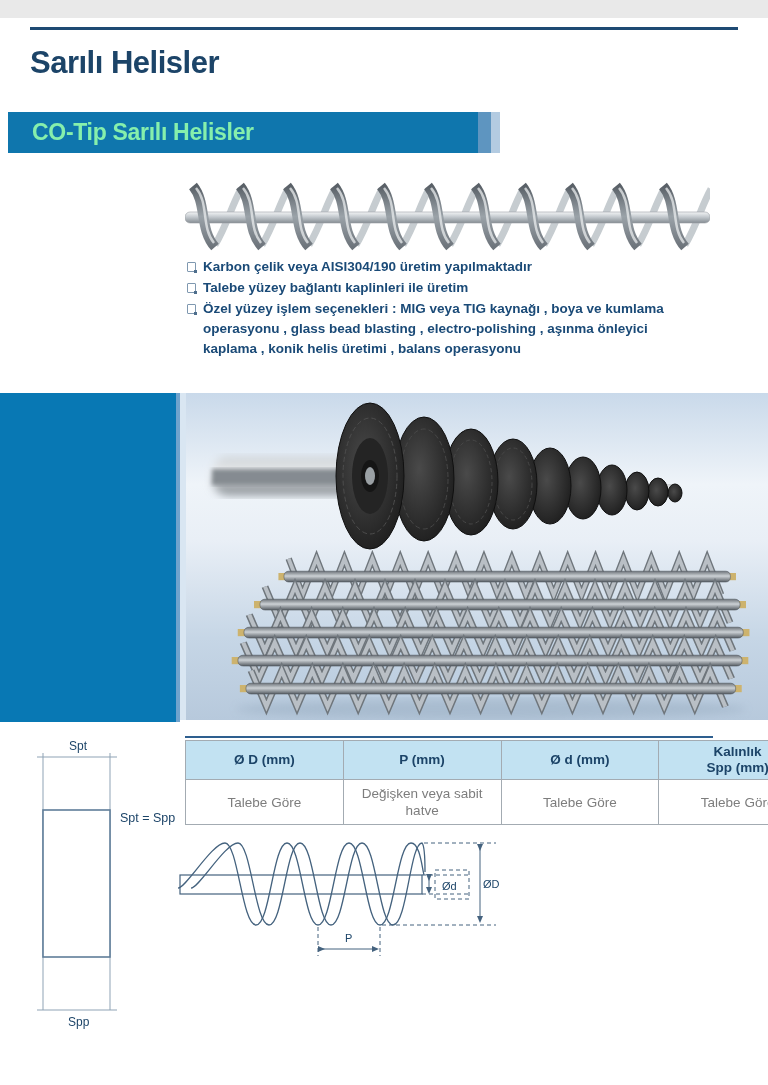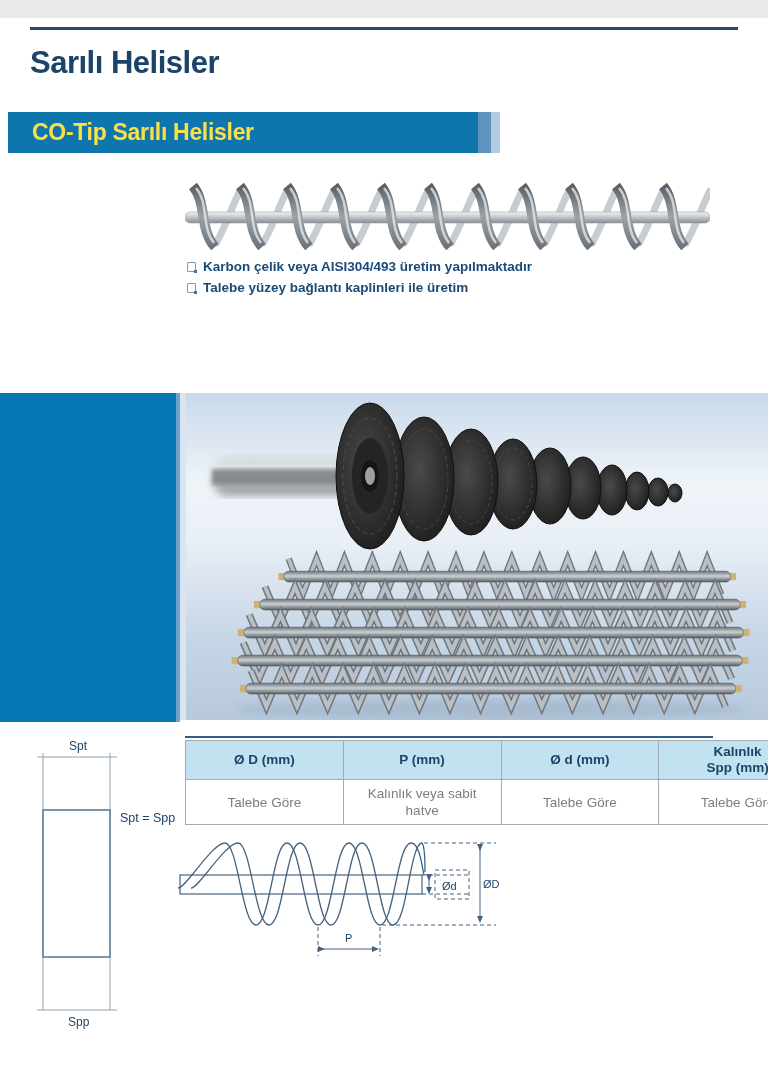--- a/index.html
+++ b/index.html
@@ -9,21 +9,21 @@
   }
   .top-rule{position:absolute;left:30px;top:9px;width:708px;height:3px;background:#1E4A73;}
   .page-title{
     position:absolute;left:30px;top:27px;font-size:31px;font-weight:bold;
     color:#1C4468;letter-spacing:-0.5px;
   }
   .banner{
     position:absolute;left:8px;top:94px;width:470px;height:41px;background:#0F76AD;
     display:flex;align-items:center;box-sizing:border-box;padding-left:24px;
   }
-  .banner-label{color:#fde047;font-size:23px;font-weight:bold;letter-spacing:-0.3px;}
+  .banner-label{color:#86efac;font-size:23px;font-weight:bold;letter-spacing:-0.3px;}
   .banner-accent-1{position:absolute;left:478px;top:94px;width:13px;height:41px;background:#5E95C0;}
   .banner-accent-2{position:absolute;left:491px;top:94px;width:9px;height:41px;background:#B3CBE1;}
 
   .auger-photo{position:absolute;left:185px;top:163px;width:525px;height:72px;}
 
   .feature-list{position:absolute;left:187px;top:239px;width:505px;}
   .feature-item{display:flex;gap:7px;margin-bottom:1px;}
   .bullet-icon{flex:0 0 7px;width:7px;height:8px;border:1px solid #7F98B0;border-radius:1px;
     position:relative;margin-top:5px;background:#fff;}
   .bullet-icon::after{content:"";position:absolute;right:-2px;bottom:-2px;width:3px;height:3px;background:#4E6E8C;}
@@ -113,25 +113,29 @@
         <use href="#flf" x="329"></use>
       <use href="#flf" x="376"></use>
         <use href="#flf" x="423"></use>
         <use href="#flf" x="470"></use>
     </g>
   </svg>
 
   <div class="feature-list">
     <div class="feature-item">
       <span class="bullet-icon"></span>
-      <span class="feature-text">Karbon çelik veya AISI304/493 üretim yapılmaktadır</span>
+      <span class="feature-text">Karbon çelik veya AISI304/190 üretim yapılmaktadır</span>
     </div>
     <div class="feature-item">
       <span class="bullet-icon"></span>
       <span class="feature-text">Talebe yüzey bağlantı kaplinleri ile üretim</span>
+    </div>
+    <div class="feature-item">
+      <span class="bullet-icon"></span>
+      <span class="feature-text">Özel yüzey işlem seçenekleri : MIG veya TIG kaynağı , boya ve kumlama operasyonu , glass bead blasting , electro-polishing , aşınma önleyici kaplama , konik helis üretimi , balans operasyonu</span>
     </div>
   </div>
 
   <div class="showcase">
     <div class="blue-side-panel"></div>
     <div class="panel-accent-1"></div>
     <div class="panel-accent-2"></div>
     <div class="photo-area">
       <svg width="582" height="327" viewBox="0 0 582 327" aria-hidden="true">
         <defs>
@@ -214,21 +218,21 @@
         <th>Ø D (mm)</th>
         <th>P (mm)</th>
         <th>Ø d (mm)</th>
         <th>Kalınlık
 Spp (mm)</th>
       </tr>
     </thead>
     <tbody>
       <tr>
         <td>Talebe Göre</td>
-        <td>Kalınlık veya sabit hatve</td>
+        <td>Değişken veya sabit hatve</td>
         <td>Talebe Göre</td>
         <td>Talebe Göre</td>
       </tr>
     </tbody>
   </table>
 
   <svg class="strip-diagram" viewBox="0 0 150 300" aria-hidden="true">
     <text x="34" y="14" font-size="12" fill="#1C4468">Spt</text>
     <g stroke="#8FA3B5" stroke-width="1">
       <line x1="2" y1="21" x2="82" y2="21"></line>

